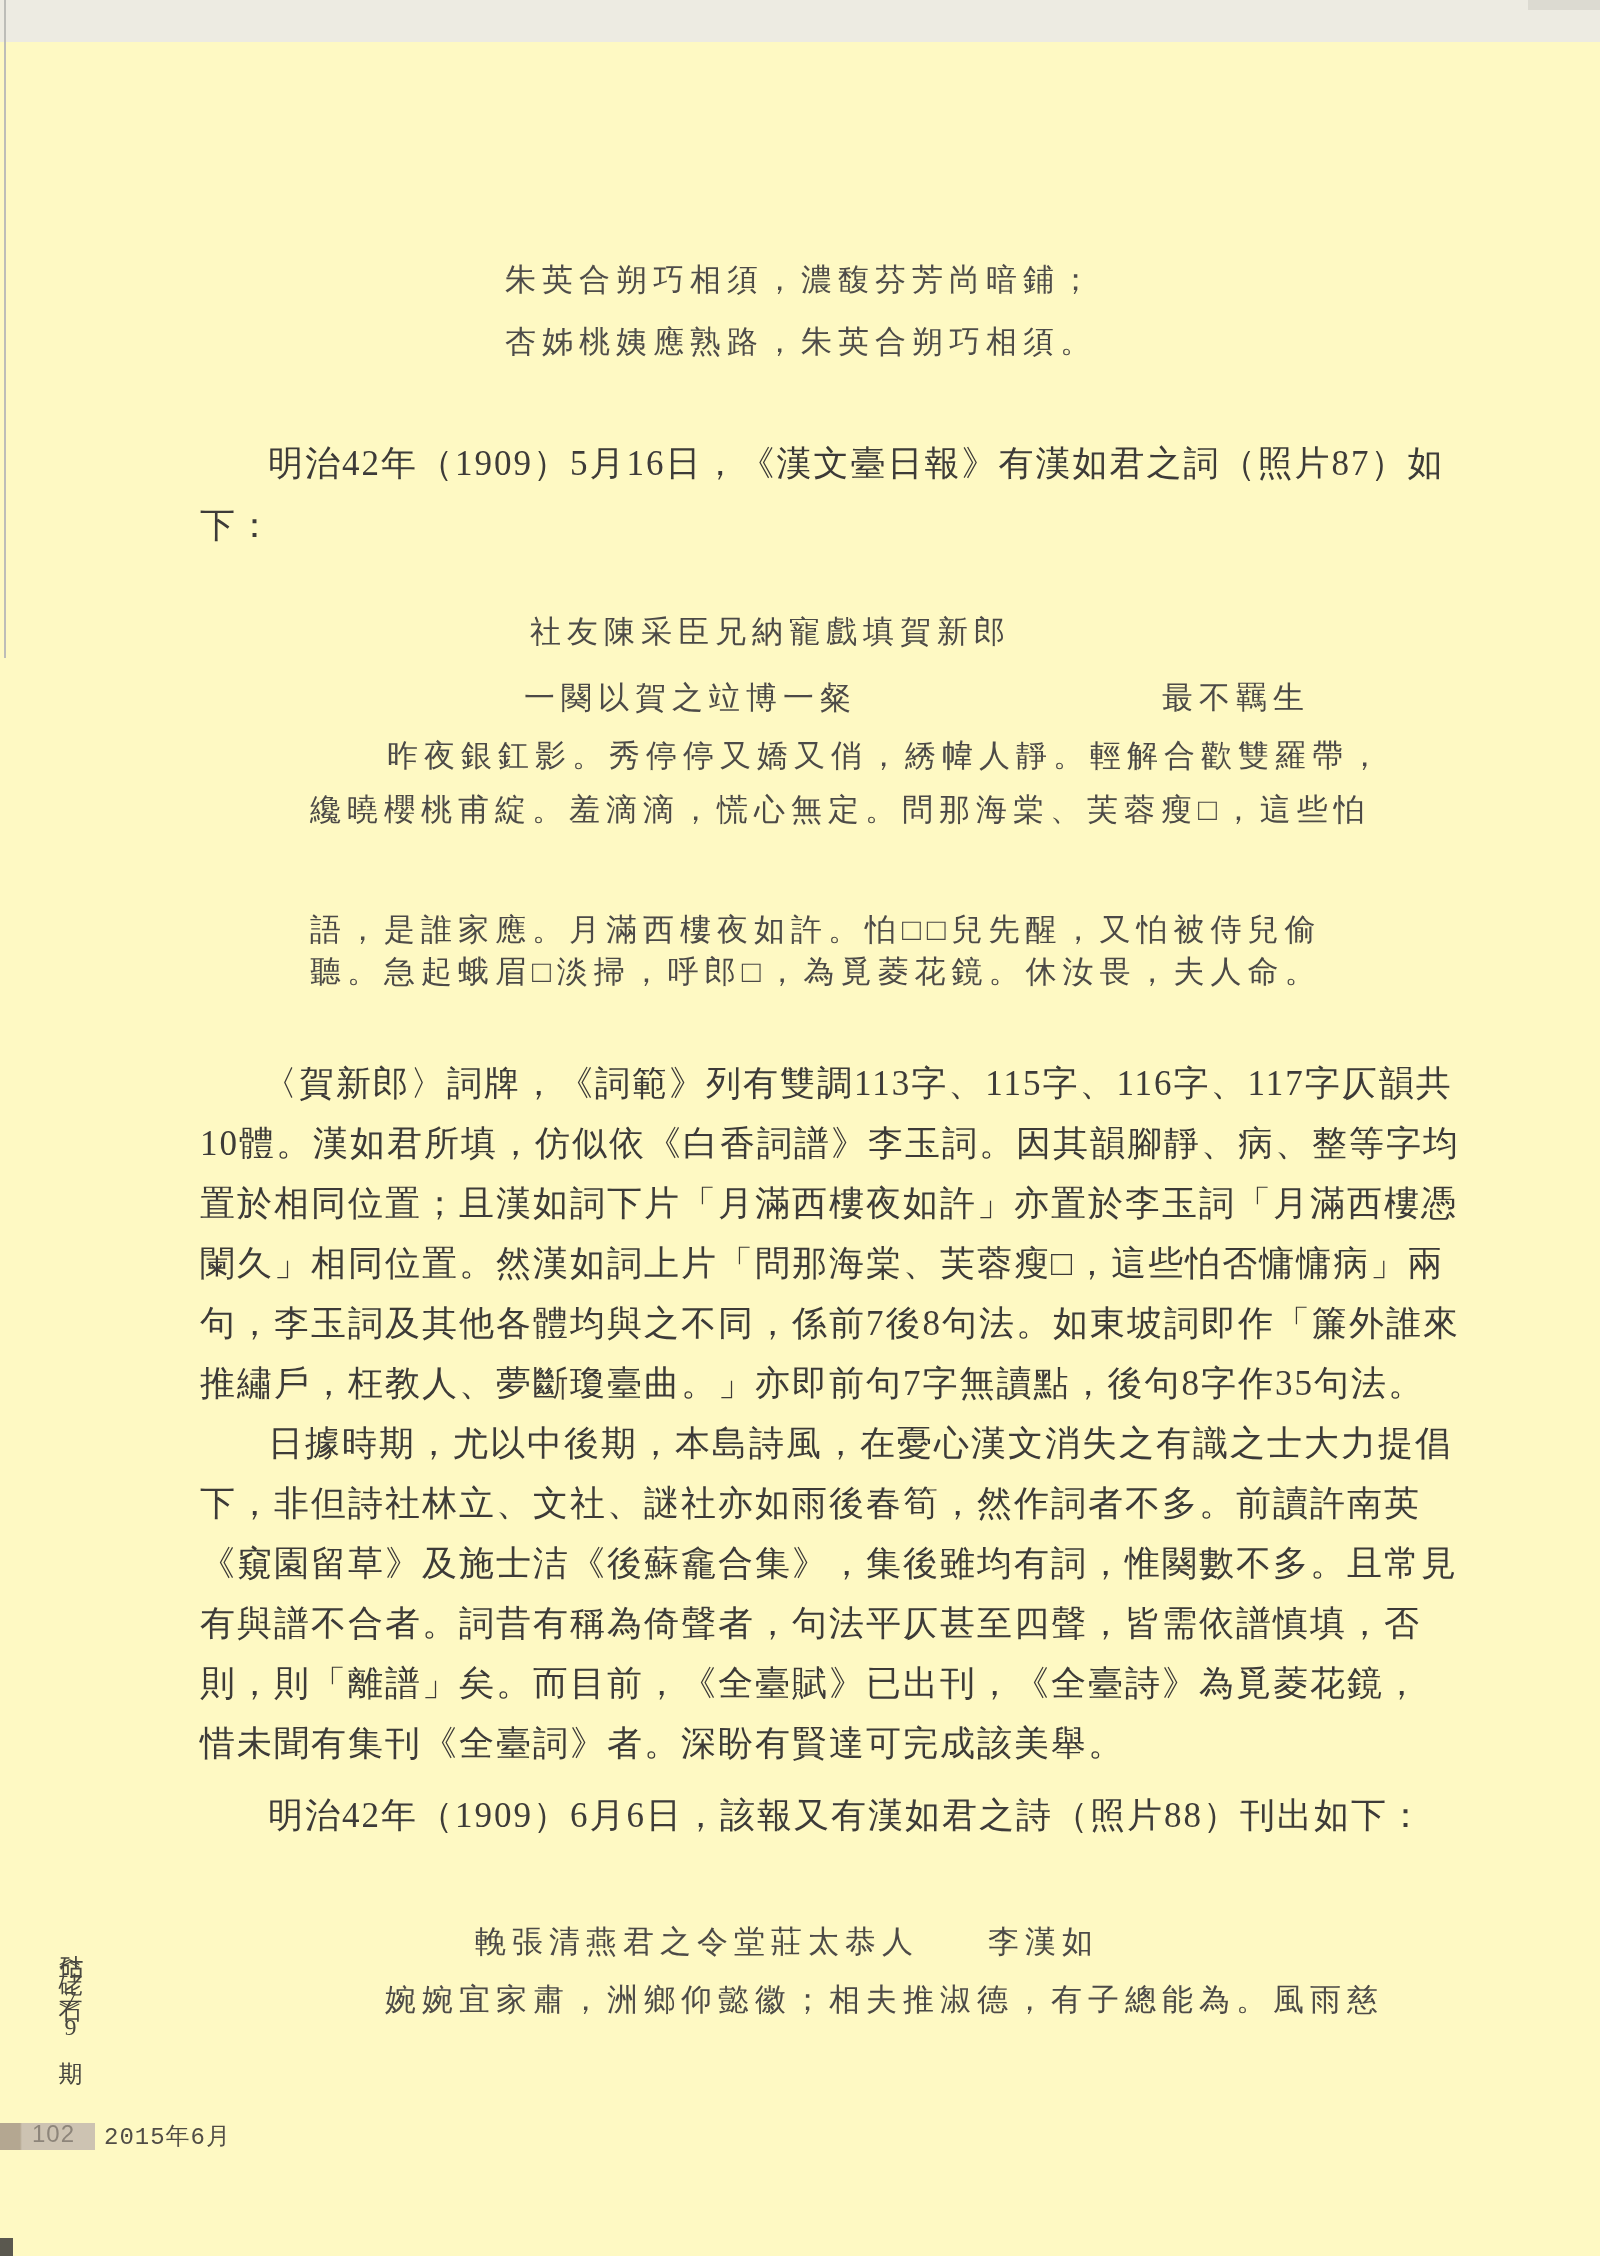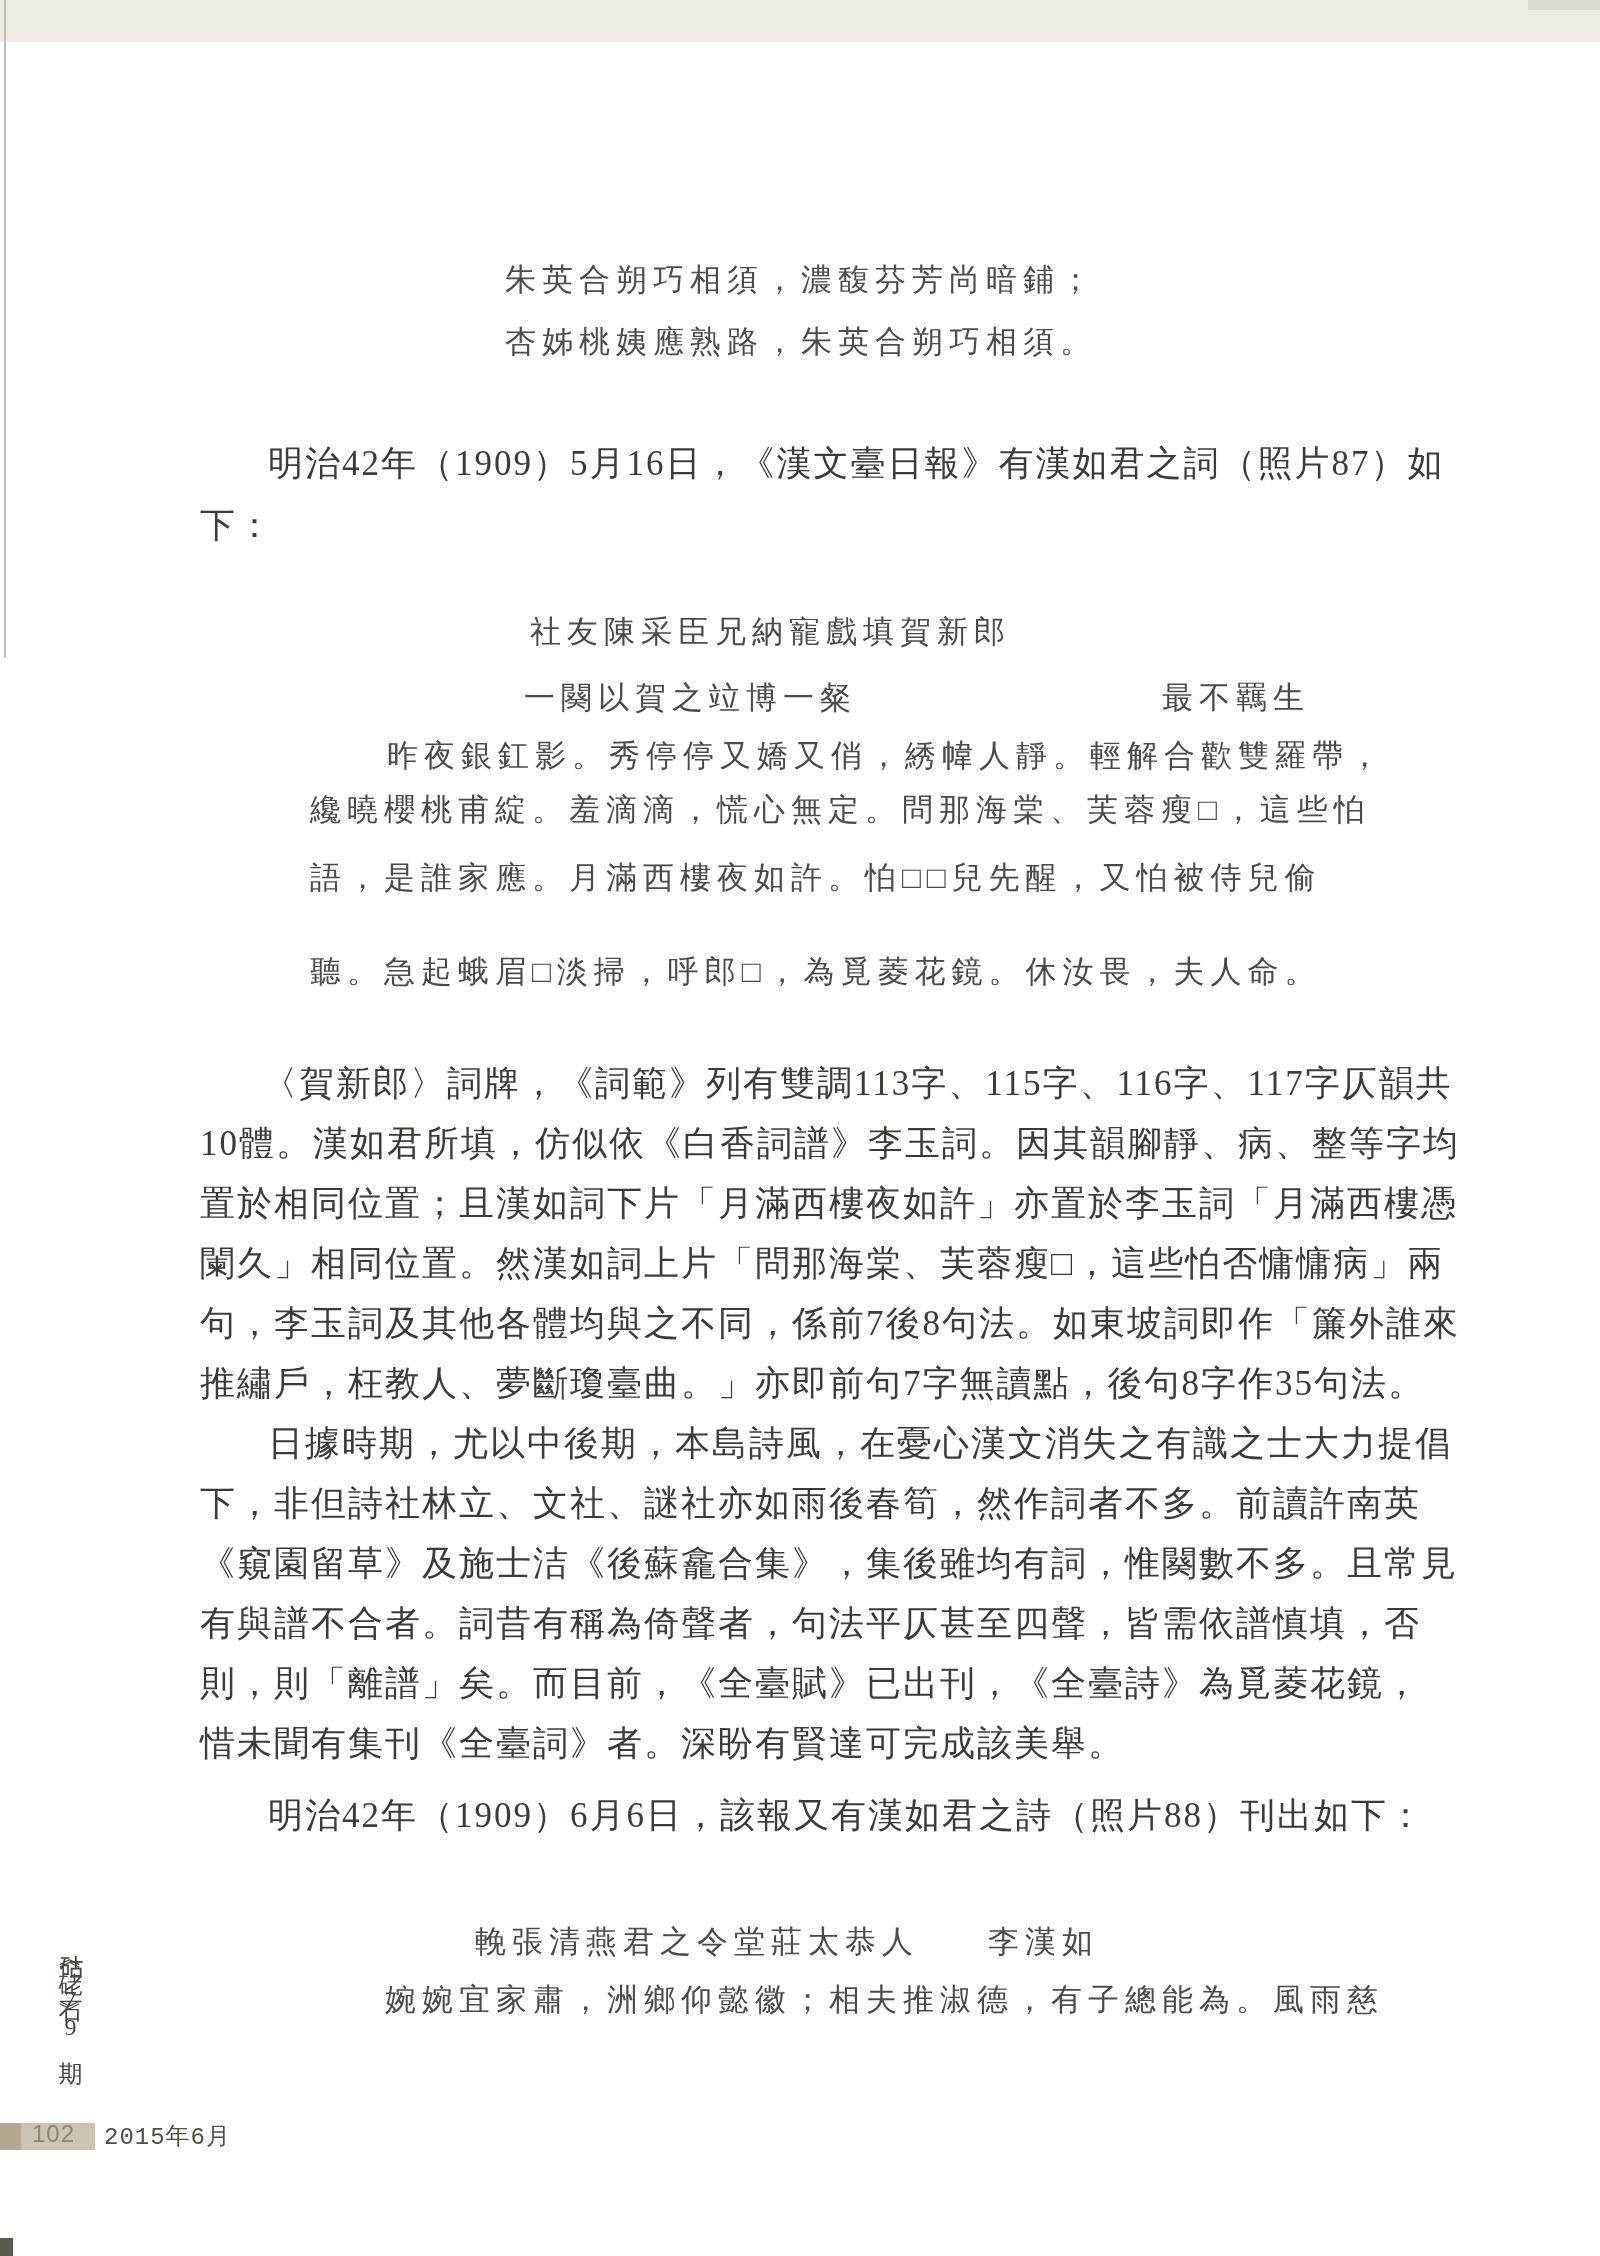--- a/index.html
+++ b/index.html
@@ -1,19 +1,19 @@
 <!DOCTYPE html>
 <html><head>
 <meta charset="utf-8">
 <style>
   html,body{margin:0;padding:0;background:#e8e8e6;}
   #page{
     position:relative;
     width:1600px;height:2256px;
-    background:#ffffff;
+    background:#fef9c3;
     overflow:hidden;
     font-family:"Liberation Serif","DejaVu Serif",serif;
   }
   .abs{position:absolute;white-space:pre;line-height:1;}
   
   #top-band{left:0;top:0;width:1600px;height:42px;background:#edebe2;}
   #top-corner-sliver{left:1528px;top:0;width:72px;height:10px;background:#dcdad1;}
   #left-edge-line{left:4px;top:0;width:2px;height:658px;background:#bdbdb8;}
   #bottom-corner-mark{left:0;top:2238px;width:13px;height:18px;background:#5a584f;}
   
@@ -58,21 +58,21 @@
   <div class="abs couplet-text" style="left:505px;top:326px;">杏姊桃姨應熟路，朱英合朔巧相須。</div>
 
   <div class="abs body-text" style="left:268px;top:446px;">明治42年（1909）5月16日，《漢文臺日報》有漢如君之詞（照片87）如</div>
   <div class="abs body-text" style="left:200px;top:508px;">下：</div>
 
   <div class="abs ci-text" style="left:530px;top:616px;">社友陳采臣兄納寵戲填賀新郎</div>
   <div class="abs ci-text" style="left:524px;top:682px;">一闋以賀之竝博一粲</div>
   <div class="abs ci-text" style="left:1162px;top:682px;">最不羈生</div>
   <div class="abs ci-text" style="left:387px;top:740px;">昨夜銀釭影。秀停停又嬌又俏，綉幃人靜。輕解合歡雙羅帶，</div>
   <div class="abs ci-text" style="left:310px;top:794px;">纔曉櫻桃甫綻。羞滴滴，慌心無定。問那海棠、芙蓉瘦□，這些怕</div>
-  <div class="abs ci-text" style="left:310px;top:862px;">語，是誰家應。月滿西樓夜如許。怕□□兒先醒，又怕被侍兒偷</div>
+  <div class="abs ci-text" style="left:310px;top:914px;">語，是誰家應。月滿西樓夜如許。怕□□兒先醒，又怕被侍兒偷</div>
   <div class="abs ci-text" style="left:310px;top:956px;">聽。急起蛾眉□淡掃，呼郎□，為覓菱花鏡。休汝畏，夫人命。</div>
 
   <div class="abs body-text" style="left:262px;top:1066px;">〈賀新郎〉詞牌，《詞範》列有雙調113字、115字、116字、117字仄韻共</div>
   <div class="abs body-text" style="left:200px;top:1126px;">10體。漢如君所填，仿似依《白香詞譜》李玉詞。因其韻腳靜、病、整等字均</div>
   <div class="abs body-text" style="left:200px;top:1186px;">置於相同位置；且漢如詞下片「月滿西樓夜如許」亦置於李玉詞「月滿西樓憑</div>
   <div class="abs body-text" style="left:200px;top:1246px;">闌久」相同位置。然漢如詞上片「問那海棠、芙蓉瘦□，這些怕否慵慵病」兩</div>
   <div class="abs body-text" style="left:200px;top:1306px;">句，李玉詞及其他各體均與之不同，係前7後8句法。如東坡詞即作「簾外誰來</div>
   <div class="abs body-text" style="left:200px;top:1366px;">推繡戶，枉教人、夢斷瓊臺曲。」亦即前句7字無讀點，後句8字作35句法。</div>
 
   <div class="abs body-text" style="left:268px;top:1426px;">日據時期，尤以中後期，本島詩風，在憂心漢文消失之有識之士大力提倡</div>

